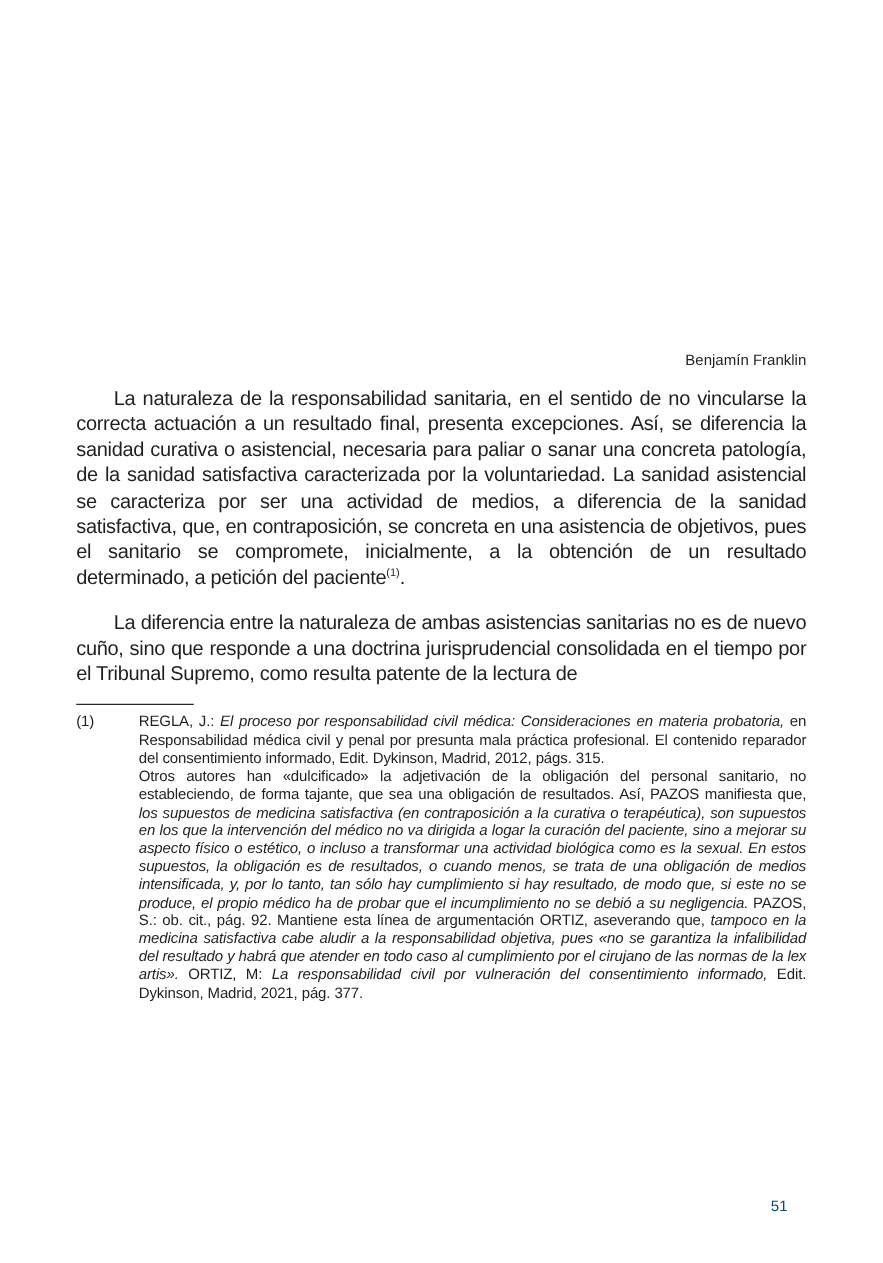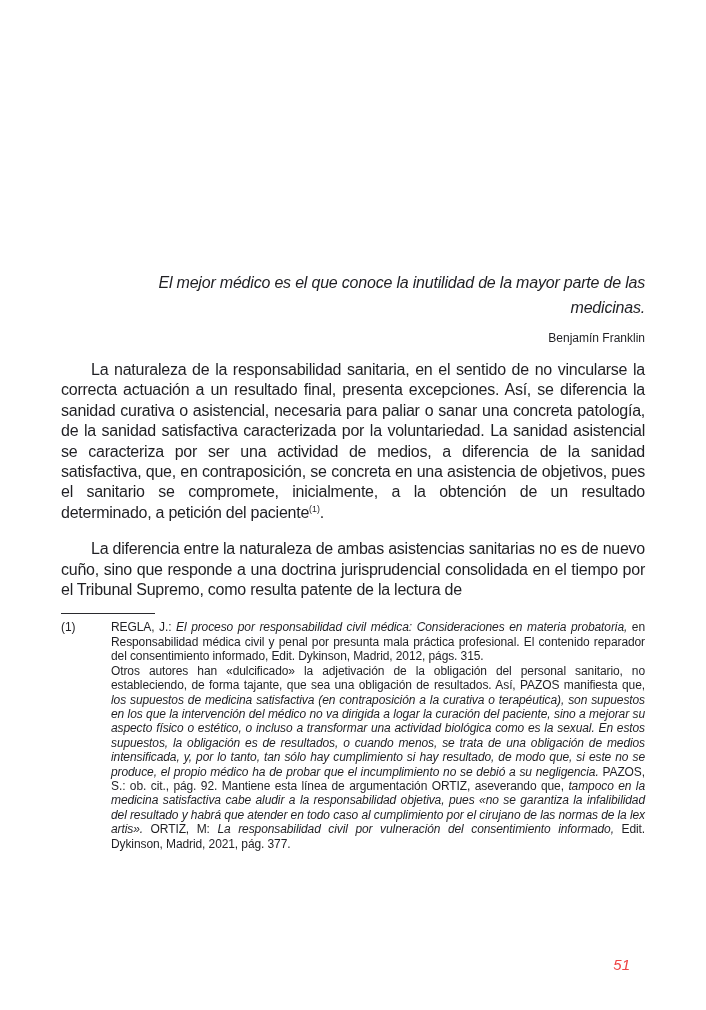--- a/index.html
+++ b/index.html
@@ -69,34 +69,32 @@
     letter-spacing: -0.1px;
   }
   .fn-marker { flex: 0 0 50px; }
   .fn-body { flex: 1; text-align: justify; }
   .fn-para { margin: 0; }
   .i { font-style: italic; }
   .page-number {
     position: absolute;
     top: 956px;
     right: 76px;
-    font-size: 15px;
+    font-size: 12px;
     line-height: 18px;
-    color: #ef4444;
-    font-style: italic;
+    color: #0c4a6e;
   }
 </style>
 </head>
 <body>
 
 <div class="page">
   <div class="content">
 
     <div class="epigraph">
-      <div class="quote">El mejor médico es el que conoce la inutilidad de la mayor parte de las medicinas.</div>
       <div class="attribution">Benjamín Franklin</div>
     </div>
 
 
     <div class="body">
       <p><span>La naturaleza de la responsabilidad sanitaria, en el sentido de no vincularse la correcta actuación a un resultado final, presenta excepciones. Así, se diferencia la sanidad curativa o asistencial, necesaria para paliar o sanar una concreta patología, de la sanidad satisfactiva caracterizada por la voluntariedad. La sanidad asistencial se caracteriza por ser una actividad de medios, a diferencia de la sanidad satisfactiva, que, en contraposición, se concreta en una asistencia de objetivos, pues el sanitario se compromete, inicialmente, a la obtención de un resultado determinado, a petición del paciente</span><sup>(1)</sup><span>.</span></p>
       <p><span>La diferencia entre la naturaleza de ambas asistencias sanitarias no es de nuevo cuño, sino que responde a una doctrina jurisprudencial consolidada en el tiempo por el Tribunal Supremo, como resulta patente de la lectura de</span></p>
     </div>
 
     <div class="fn-sep"></div>

